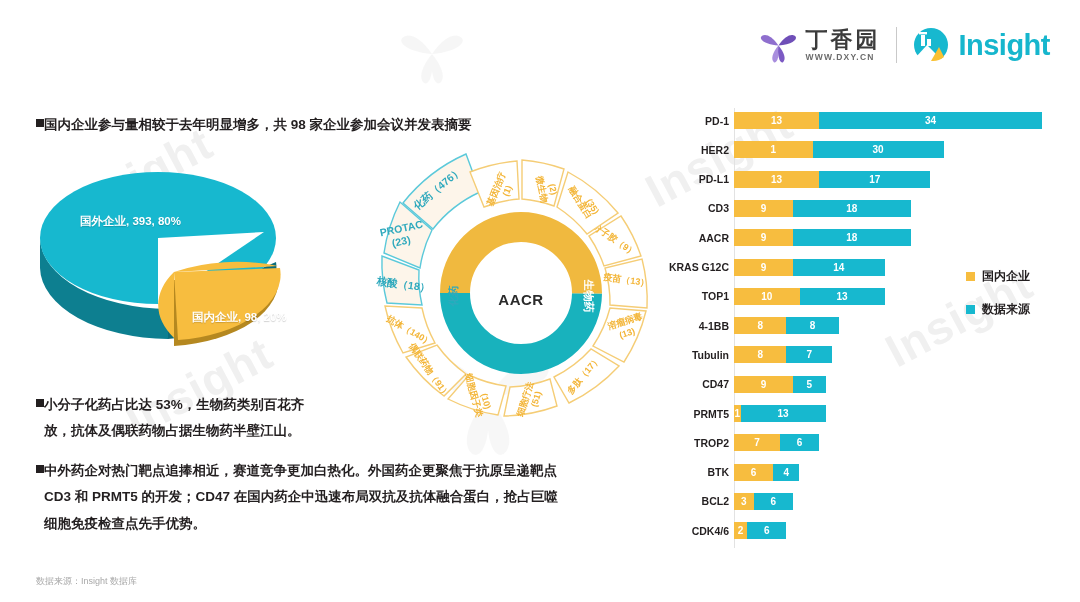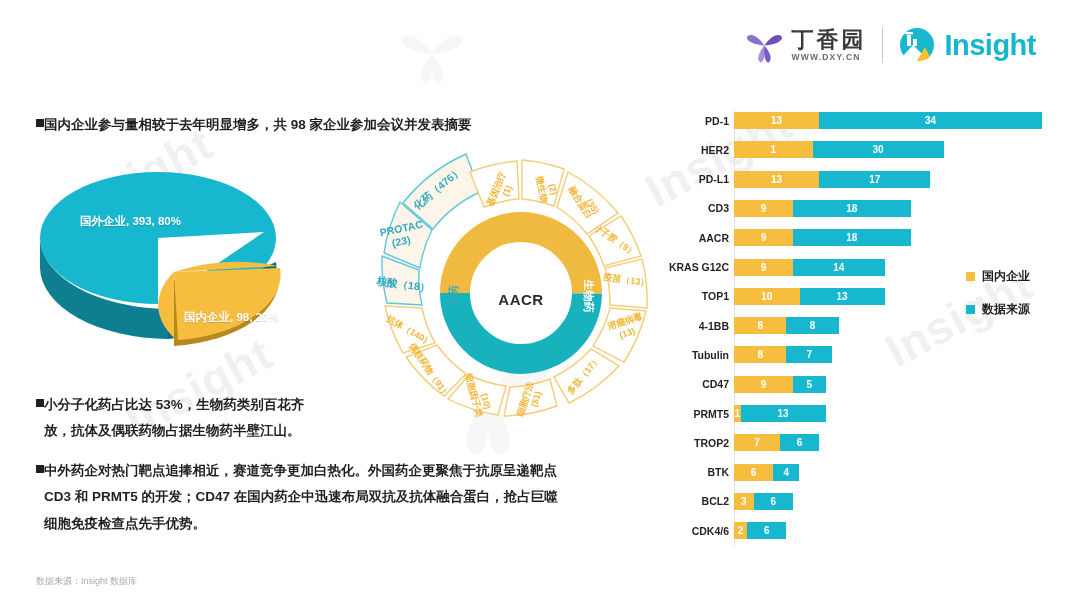--- a/index.html
+++ b/index.html
@@ -41,21 +41,21 @@
   .page-title {
     position: absolute;
     left: 40px; top: 34px;
     font-size: 27px;
     font-weight: bold;
     color: #16b6cd;
     letter-spacing: .5px;
   }
   .logos {
     position: absolute;
-    right: 44px; top: 26px;
+    right: 30px; top: 26px;
     display: flex;
     align-items: center;
     gap: 16px;
   }
   .dxy-logo { display: flex; align-items: center; gap: 6px; }
   .dxy-text { display: flex; flex-direction: column; align-items: flex-start; }
   .dxy-cn { font-size: 22px; font-weight: bold; color: #3b3b3b; letter-spacing: 3px; line-height: 1.05; }
   .dxy-url { font-size: 8.5px; color: #6b6b6b; letter-spacing: 1.2px; font-weight: bold; }
   .logo-divider { width: 1px; height: 36px; background: #c9c9c9; }
   .insight-logo { display: flex; align-items: center; gap: 9px; }
@@ -103,21 +103,21 @@
   }
   .pie-label {
     position: absolute;
     font-size: 11.5px;
     font-weight: bold;
     color: #ffffff;
     white-space: nowrap;
     text-shadow: 0 1px 1px rgba(0,0,0,.18);
   }
   #pie-label-foreign { left: 52px; top: 56px; }
-  #pie-label-domestic { left: 156px; top: 152px; }
+  #pie-label-domestic { left: 164px; top: 152px; }
 
   
   .sun-wrap {
     position: absolute;
     left: 356px; top: 128px;
     width: 330px; height: 330px;
     z-index: 3;
   }
   .sun-center-line1, .sun-center-line2 {
     position: absolute;

